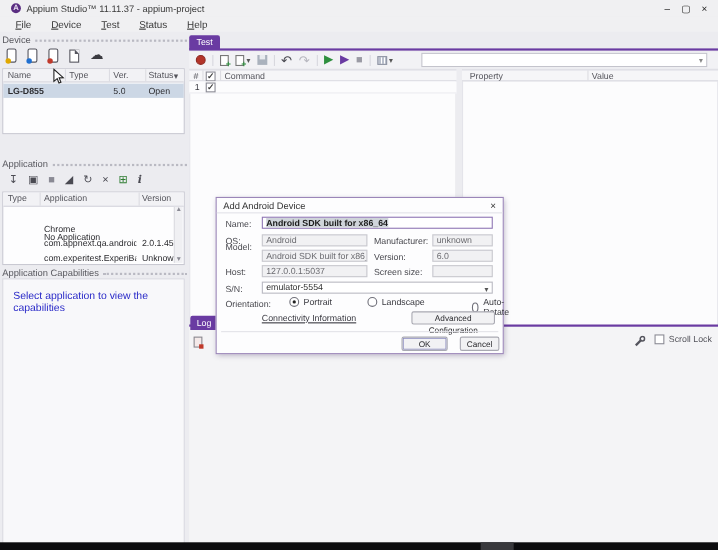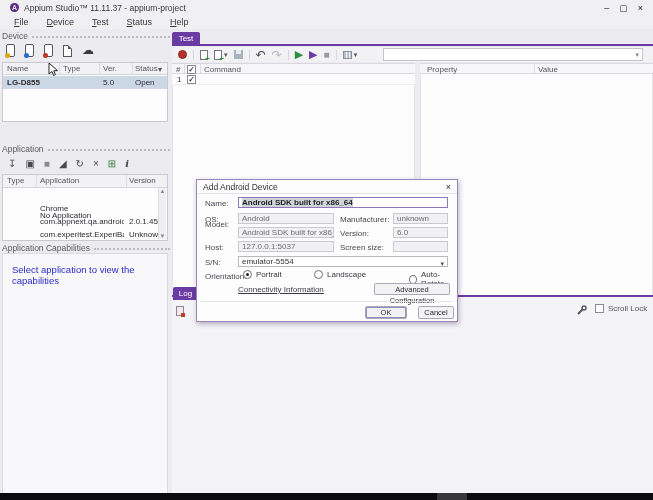--- a/index.html
+++ b/index.html
@@ -82,21 +82,21 @@
   .dlg-close { margin-left:auto; padding-right:6px; font-size:9px; color:#333; }
   .dlg-label { position:absolute; font-size:8px; color:#4a4a50; }
   .dlg-field { position:absolute; height:11px; font-size:8px; line-height:10px; padding-left:3px; white-space:nowrap; overflow:hidden; }
   .f-disabled { background:#f1f1f3; border:1px solid #c9c9cf; color:#6b6b70; }
   .f-edit { background:#fff; border:1px solid #8f76b5; color:#1c1c1c; }
   .f-edit .seltext { background:#cfd4da; font-weight:bold; }
   .dlg-link { position:absolute; font-size:8px; color:#3a3a42; text-decoration:underline; }
   .dlg-btn { position:absolute; font-size:7.5px; text-align:center; background:#f2f2f4; border:1px solid #a9a9b2; border-radius:2px; color:#2c2c30; }
   .btn-default { box-shadow:inset 0 0 0 1px #8c8cc0; }
   .dlg-sep { position:absolute; left:4px; right:4px; height:1px; background:#e3e3e8; }
-  .orient-opt { position:absolute; display:flex; align-items:center; gap:4px; font-size:8px; color:#3a3a40; }
+  .orient-opt { position:absolute; display:flex; align-items:center; gap:4px; font-size:8px; color:#3a3a40;margin-left:20px; }
 
   .cursor-svg { position:absolute; left:48px; top:62px; z-index:20; }
   .bottom-bar { position:absolute; left:0; top:493px; width:653px; height:7px; background:#0c0c0e; }
   .bottom-bar .seg { position:absolute; left:437px; top:0; width:30px; height:7px; background:#38383c; }
 
   .scrollbar-v { position:absolute; right:1px; top:13px; bottom:1px; width:8px; background:#f0f0f3; border-left:1px solid #dcdce2; font-size:6px; color:#8a8a94; text-align:center; }
   .scrollbar-v .up { position:absolute; top:0; left:0; right:0; }
   .scrollbar-v .dn { position:absolute; bottom:0; left:0; right:0; }
 </style>
 </head>

